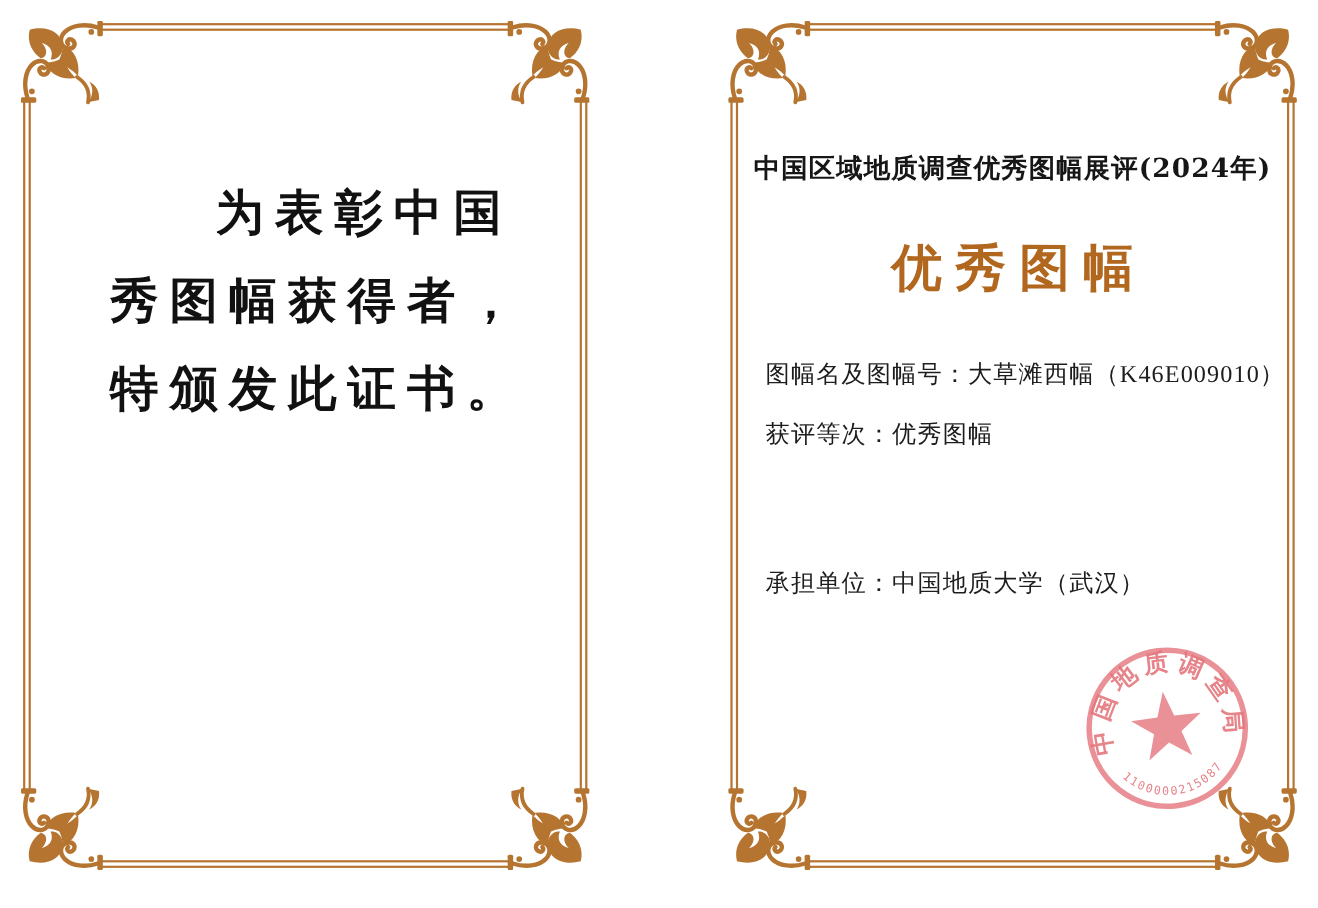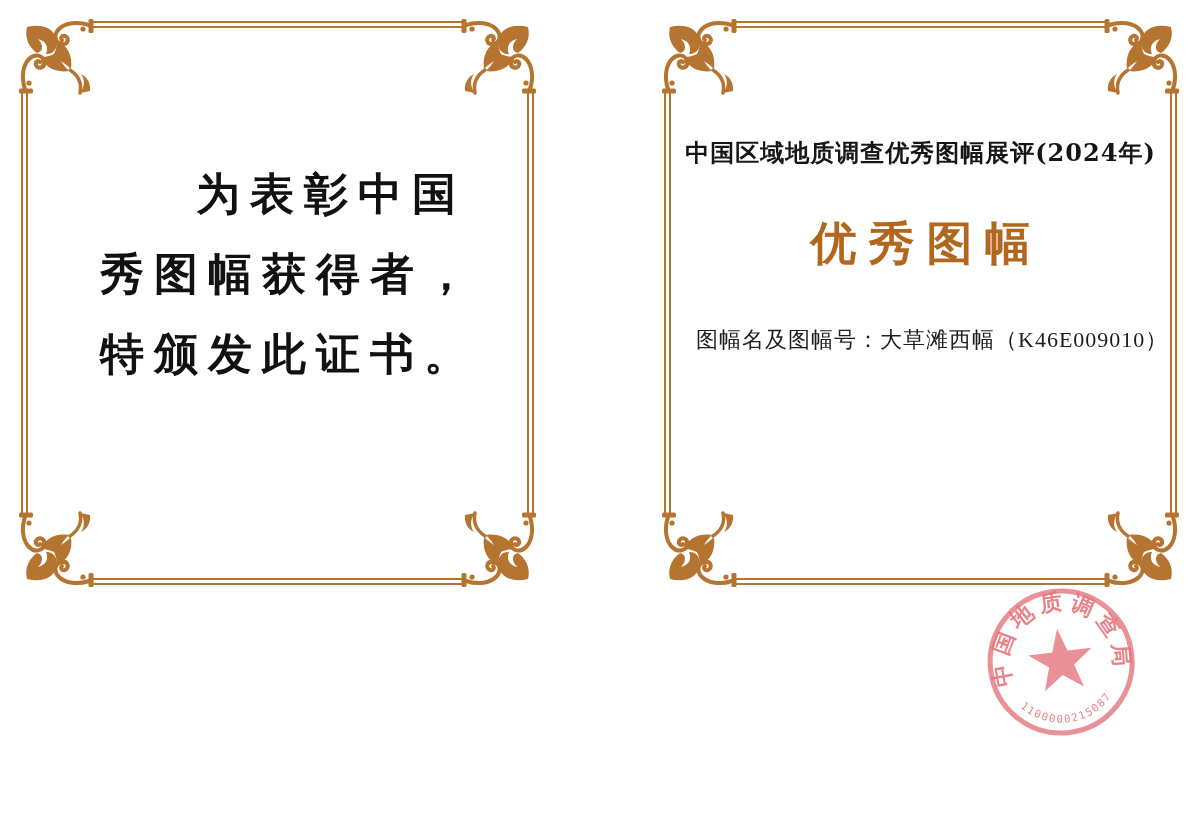--- a/index.html
+++ b/index.html
@@ -2,21 +2,21 @@
 <html><head>
 <meta charset="utf-8">
 <style>
   html,body{margin:0;padding:0}
   body{
     width:1198px;height:825px;position:relative;overflow:hidden;
     background:#ffffff;color:#151515;
     font-family:"Liberation Sans","DejaVu Sans",sans-serif;
   }
   
-  .sheet{position:absolute;top:21px;width:513px;height:564px}
+  .sheet{position:absolute;top:21px;width:513px;height:768px}
   #sheet-left{left:21px}
   #sheet-right{left:664px}
   .edge{position:absolute;pointer-events:none}
   .edge.t{top:0;left:70px;right:70px;height:0;border-top:7px double #b5742f}
   .edge.b{bottom:0;left:70px;right:70px;height:0;border-bottom:7px double #b5742f}
   .edge.l{left:0;top:70px;bottom:70px;width:0;border-left:7px double #b5742f}
   .edge.r{right:0;top:70px;bottom:70px;width:0;border-right:7px double #b5742f}
   .corner{position:absolute;width:80px;height:80px}
   .corner.tl{top:-2px;left:-2px}
   .corner.tr{top:-2px;right:-2px;transform:scaleX(-1)}
@@ -130,22 +130,28 @@
         <use href="#corner-ornament"></use>
       </svg>
 
     <h1 class="title">中国区域地质调查优秀图幅展评(2024年)</h1>
     <h2 class="award">优秀图幅</h2>
 
     <div class="field" id="field-sheet">
       <span>图幅名及图幅号：</span><span>大草滩西幅（K46E009010）</span>
     </div>
 
+    <div class="field" id="field-grade">
+      <span>获评等次：</span><span>优秀图幅</span>
+    </div>
 
 
+    <div class="field" id="field-org">
+      <span>承担单位：</span><span>中国地质大学（武汉）</span>
+    </div>
 
     <svg class="seal" viewBox="0 0 150 150">
       <defs>
         <path id="seal-arc-top" d="M26.1,93.8 A52,52 0 1 1 123.9,93.8" fill="none"></path>
         <path id="seal-arc-bottom" d="M25.9,110.4 A60,60 0 0 0 124.1,110.4" fill="none"></path>
       </defs>
       <circle cx="75" cy="76" r="70" fill="none" stroke="#e0636b" stroke-width="5" opacity="0.8"></circle>
       <polygon opacity="0.8" fill="#e0636b" points="75,43 82.6,65.5 106.4,65.8 87.4,80 94.4,102.7 75,89 55.6,102.7 62.6,80 43.6,65.8 67.4,65.5"></polygon>
       <text class="ring-text" opacity="0.9">
         <textPath href="#seal-arc-top" startOffset="50%" text-anchor="middle">中国地质调查局</textPath>

